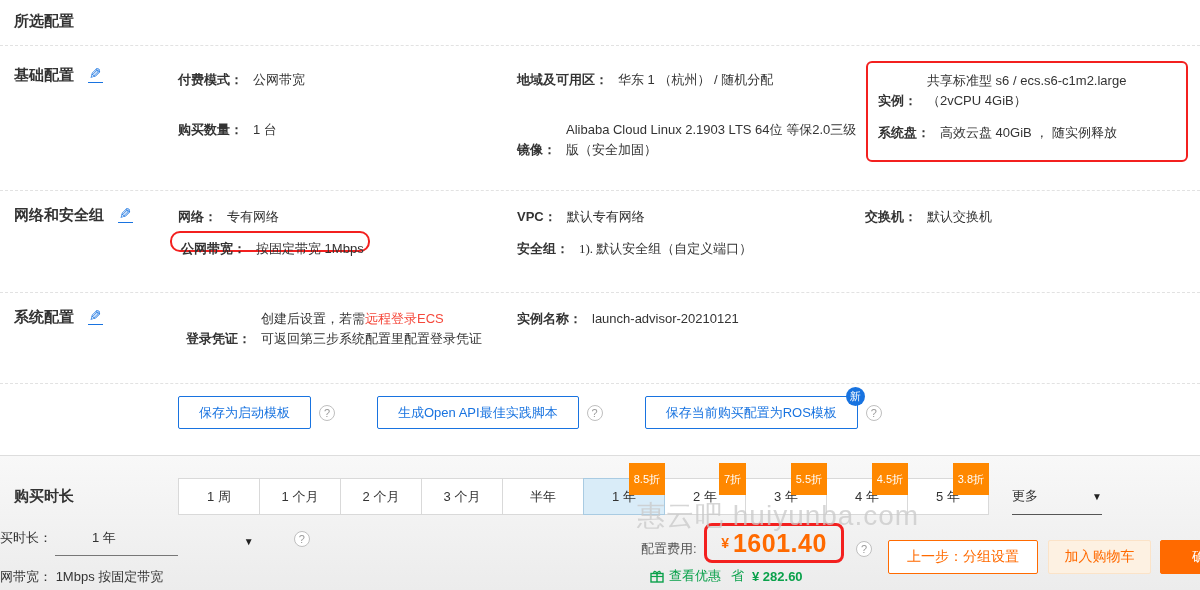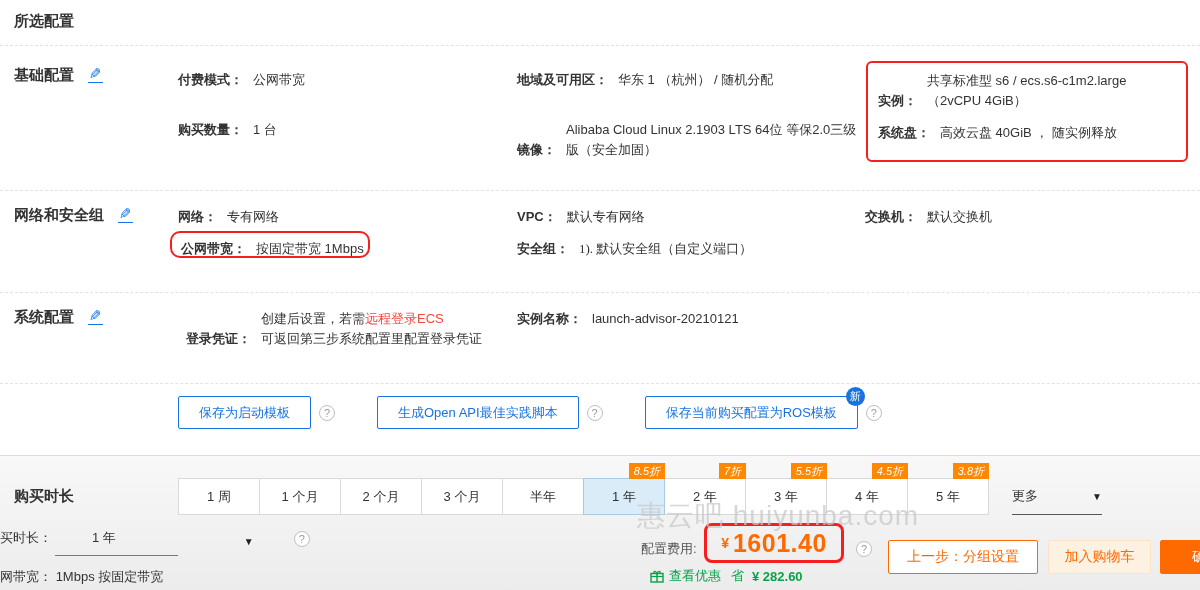--- a/index.html
+++ b/index.html
@@ -63,21 +63,21 @@
   #tabs { left:178px; top:478px; display:flex; }
   .tab {
     position:relative; width:82px; height:37px; background:#fff; border:1px solid #d9d9d9;
     margin-left:-1px; display:flex; align-items:center; justify-content:center;
     font-size:13px; cursor:pointer;
   }
   .tab:first-child { margin-left:0; }
   .tab.selected { background:#d9ecf8; border-color:#a9cbe2; z-index:2; }
   .tab-badge {
     position:absolute; top:-16px; right:-1px; background:#ff8800; color:#fff;
-    font-size:11px; line-height:16px; padding:0 5px; white-space:nowrap; z-index:3;font-style:italic;
+    font-size:11px; line-height:16px; padding:8px 5px; white-space:nowrap; z-index:3;
   }
   .more-dropdown { left:1012px; top:487px; width:90px; padding-bottom:9px;
     border-bottom:1px solid #555; display:flex; justify-content:space-between;
     align-items:center; cursor:pointer; }
   .caret { font-size:10px; color:#222; }
 
   
   .footer-duration { left:0; top:529px; display:flex; align-items:flex-end;gap:32px; }
   .footer-select-underline { left:55px; top:555px; width:123px; border-top:1px solid #777; height:0; }
   .footer-duration .caret { margin-left:96px; }
@@ -145,21 +145,21 @@
 <div class="abs divider-dashed" style="top:190px"></div>
 
 <div class="abs" style="left:14px; top:206px;">
   <span class="section-title">网络和安全组</span><span class="edit-icon"><span class="pencil">✎</span></span>
 </div>
 
 <div class="abs field" style="left:178px; top:207px;">
   <span class="flabel">网络：</span>
   <span class="fvalue">专有网络</span>
 </div>
-<div class="abs red-box" style="left:170px; top:231px; width:200px; height:27px; border-radius:10px;">
+<div class="abs red-box" style="left:170px; top:231px; width:200px; height:21px; border-radius:10px;">
   <div class="field" style="margin:6px 0 0 9px;">
     <span class="flabel">公网带宽：</span>
     <span class="fvalue">按固定带宽 1Mbps</span>
   </div>
 </div>
 <div class="abs field" style="left:517px; top:207px;">
   <span class="flabel">VPC：</span>
   <span class="fvalue">默认专有网络</span>
 </div>
 <div class="abs field" style="left:517px; top:239px;font-family:Liberation Serif, serif;">

